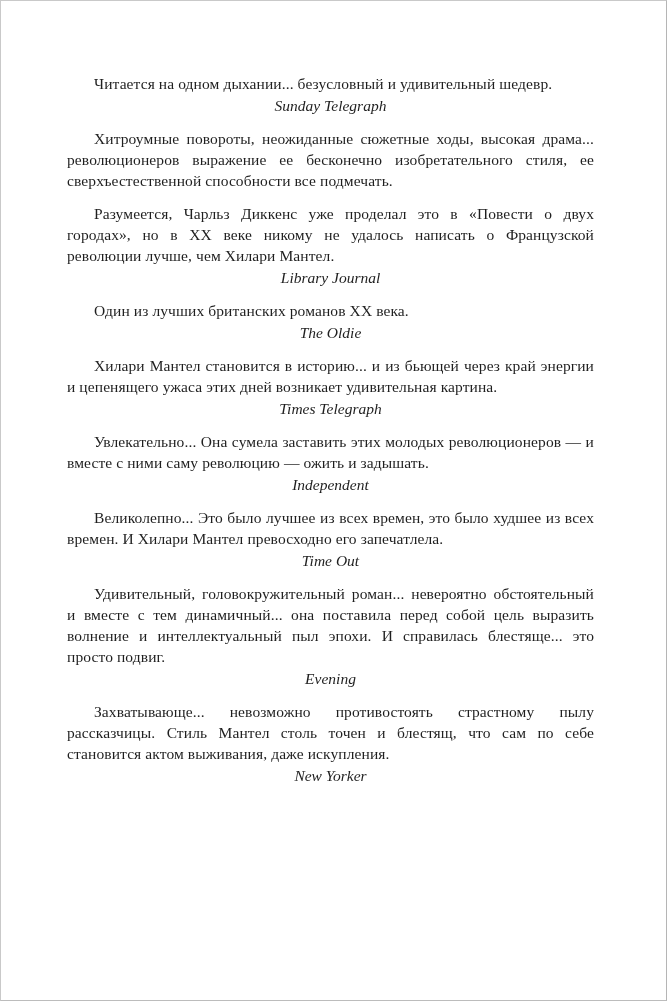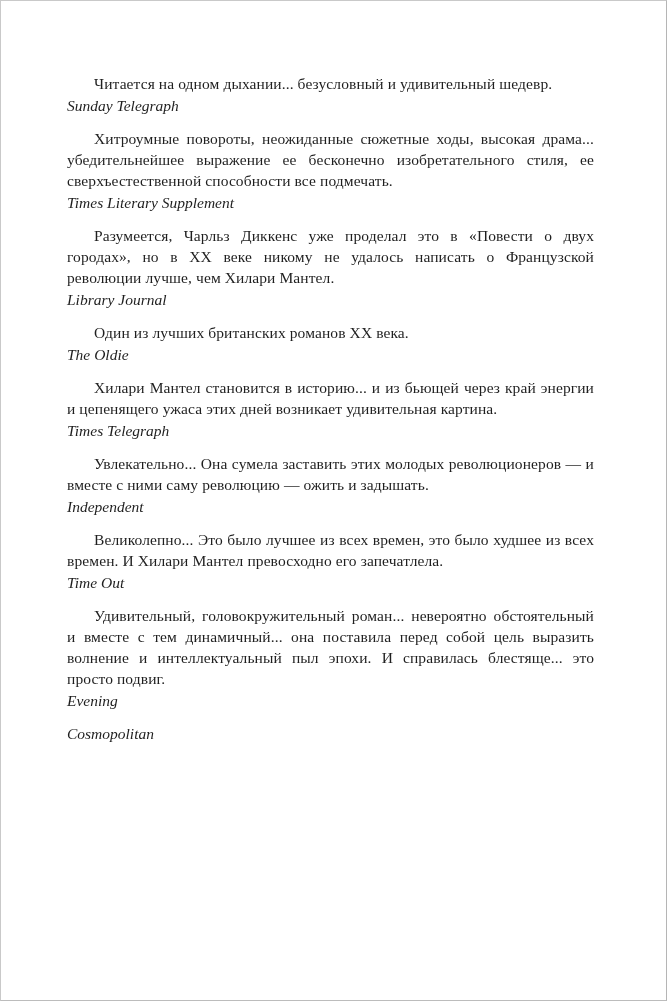--- a/index.html
+++ b/index.html
@@ -36,36 +36,35 @@
     color: #1f1f1f;
     text-align: justify;
     text-indent: 27px;
     letter-spacing: 0.1px;
   }
   .quote-source {
     margin: 1px 0 0 0;
     font-size: 15.5px;
     line-height: 21px;
     color: #1f1f1f;
-    text-align: left;
+    text-align: center;
     font-style: italic;
   }
 </style>
 </head>
 <body>
 
 <div class="page">
   <div class="content" id="quotes-container">
       <div class="quote-block">
         <p class="quote-text">Читается на одном дыхании... безусловный и удивительный шедевр.</p>
         <div class="quote-source">Sunday Telegraph</div>
       </div>
       <div class="quote-block">
-        <p class="quote-text">Хитроумные повороты, неожиданные сюжетные ходы, высокая драма... убедительнейшее выражение ее бесконечно изобретательного стиля, ее сверхъестественной способности все подмечать.</p>
-        <div class="quote-source">Times Literary Supplement</div>
+        <p class="quote-text">Хитроумные повороты, неожиданные сюжетные ходы, высокая драма... революционеров выражение ее бесконечно изобретательного стиля, ее сверхъестественной способности все подмечать.</p>
       </div>
       <div class="quote-block">
         <p class="quote-text">Разумеется, Чарльз Диккенс уже проделал это в «Повести о двух городах», но в XX веке никому не удалось написать о Французской революции лучше, чем Хилари Мантел.</p>
         <div class="quote-source">Library Journal</div>
       </div>
       <div class="quote-block">
         <p class="quote-text">Один из лучших британских романов XX века.</p>
         <div class="quote-source">The Oldie</div>
       </div>
       <div class="quote-block">
@@ -78,16 +77,19 @@
       </div>
       <div class="quote-block">
         <p class="quote-text">Великолепно... Это было лучшее из всех времен, это было худшее из всех времен. И Хилари Мантел превосходно его запечатлела.</p>
         <div class="quote-source">Time Out</div>
       </div>
       <div class="quote-block">
         <p class="quote-text">Удивительный, головокружительный роман... невероятно обстоятельный и вместе с тем динамичный... она поставила перед собой цель выразить волнение и интеллектуальный пыл эпохи. И справилась блестяще... это просто подвиг.</p>
         <div class="quote-source">Evening</div>
       </div>
       <div class="quote-block">
-        <div class="quote-source">Cosmopolitan</div>
+        <p class="quote-text">Захватывающе... невозможно противостоять страстному пылу рассказчицы. Стиль Мантел столь точен и блестящ, что сам по себе становится актом выживания, даже искупления.</p>
+        <div class="quote-source">New Yorker</div>
+      </div>
+      <div class="quote-block">
       </div>
     </div>
 </div>
 
 </body></html>

